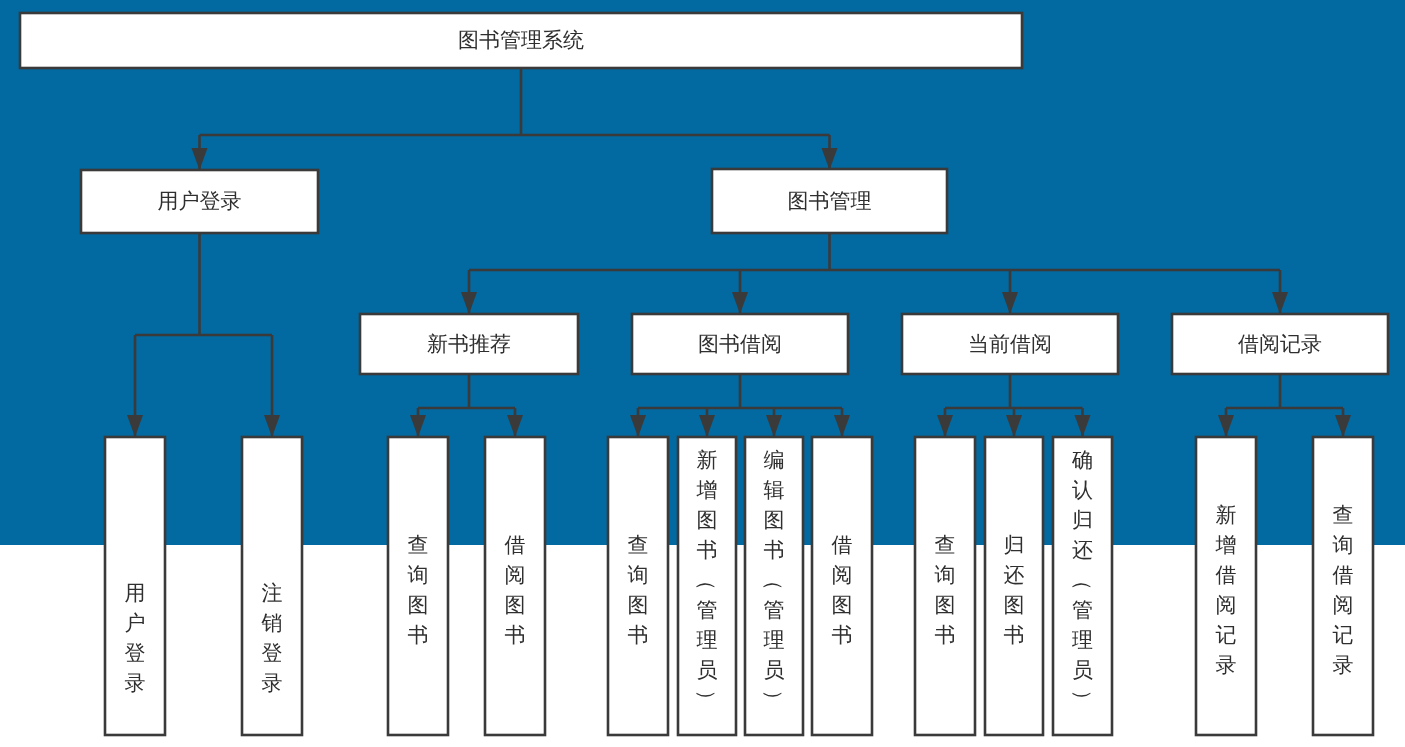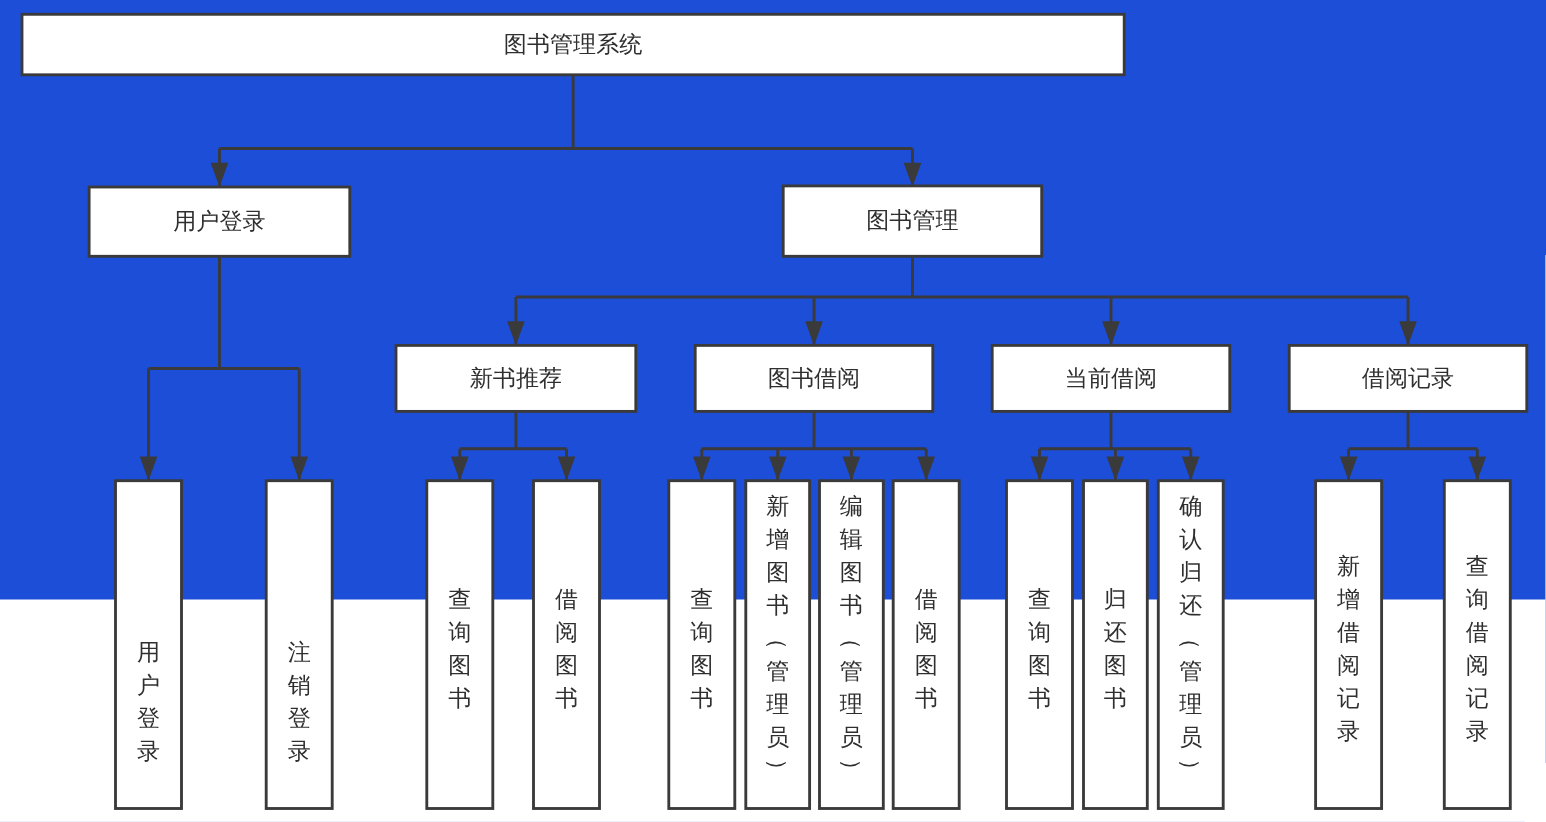--- a/index.html
+++ b/index.html
@@ -10,21 +10,21 @@
   body {
     width: 1405px;
     height: 747px;
     overflow: hidden;
     font-family: "Liberation Sans", "DejaVu Sans", sans-serif;
   }
   #diagram-root {
     position: relative;
     width: 1405px;
     height: 545px;
-    background: #1d4ed8;
+    background: #0369a1;
     text-decoration: underline;
   }
   svg#flow {
     position: absolute;
     top: 0;
     left: 0;
     width: 1405px;
     height: 747px;
     display: block;
   }

